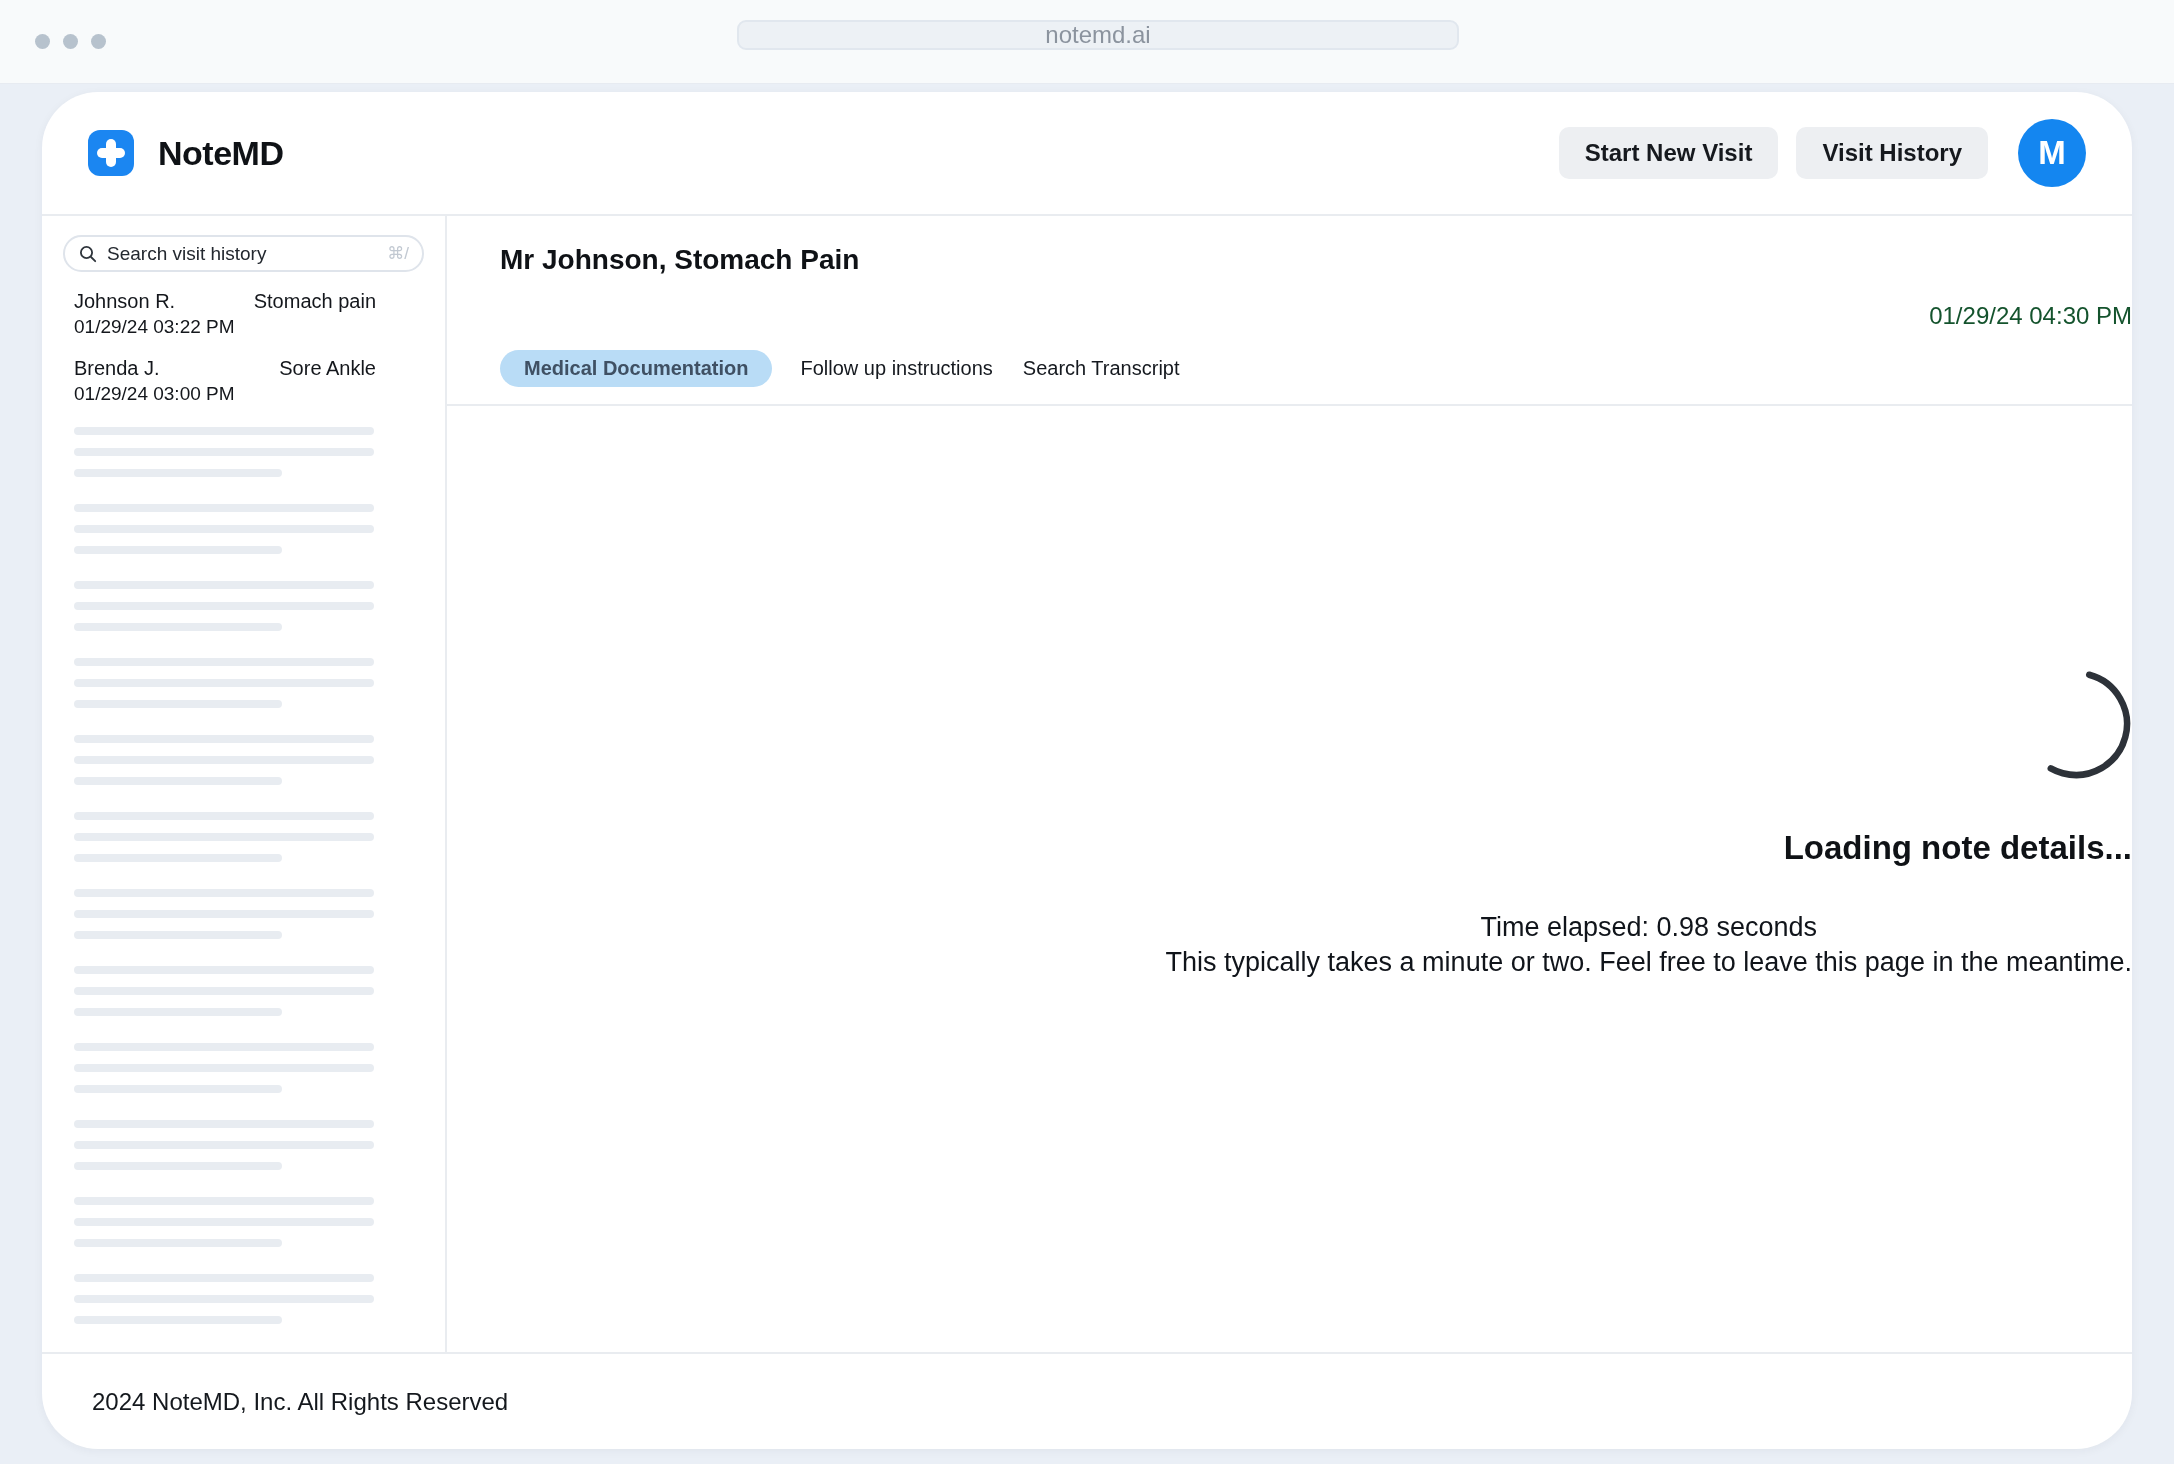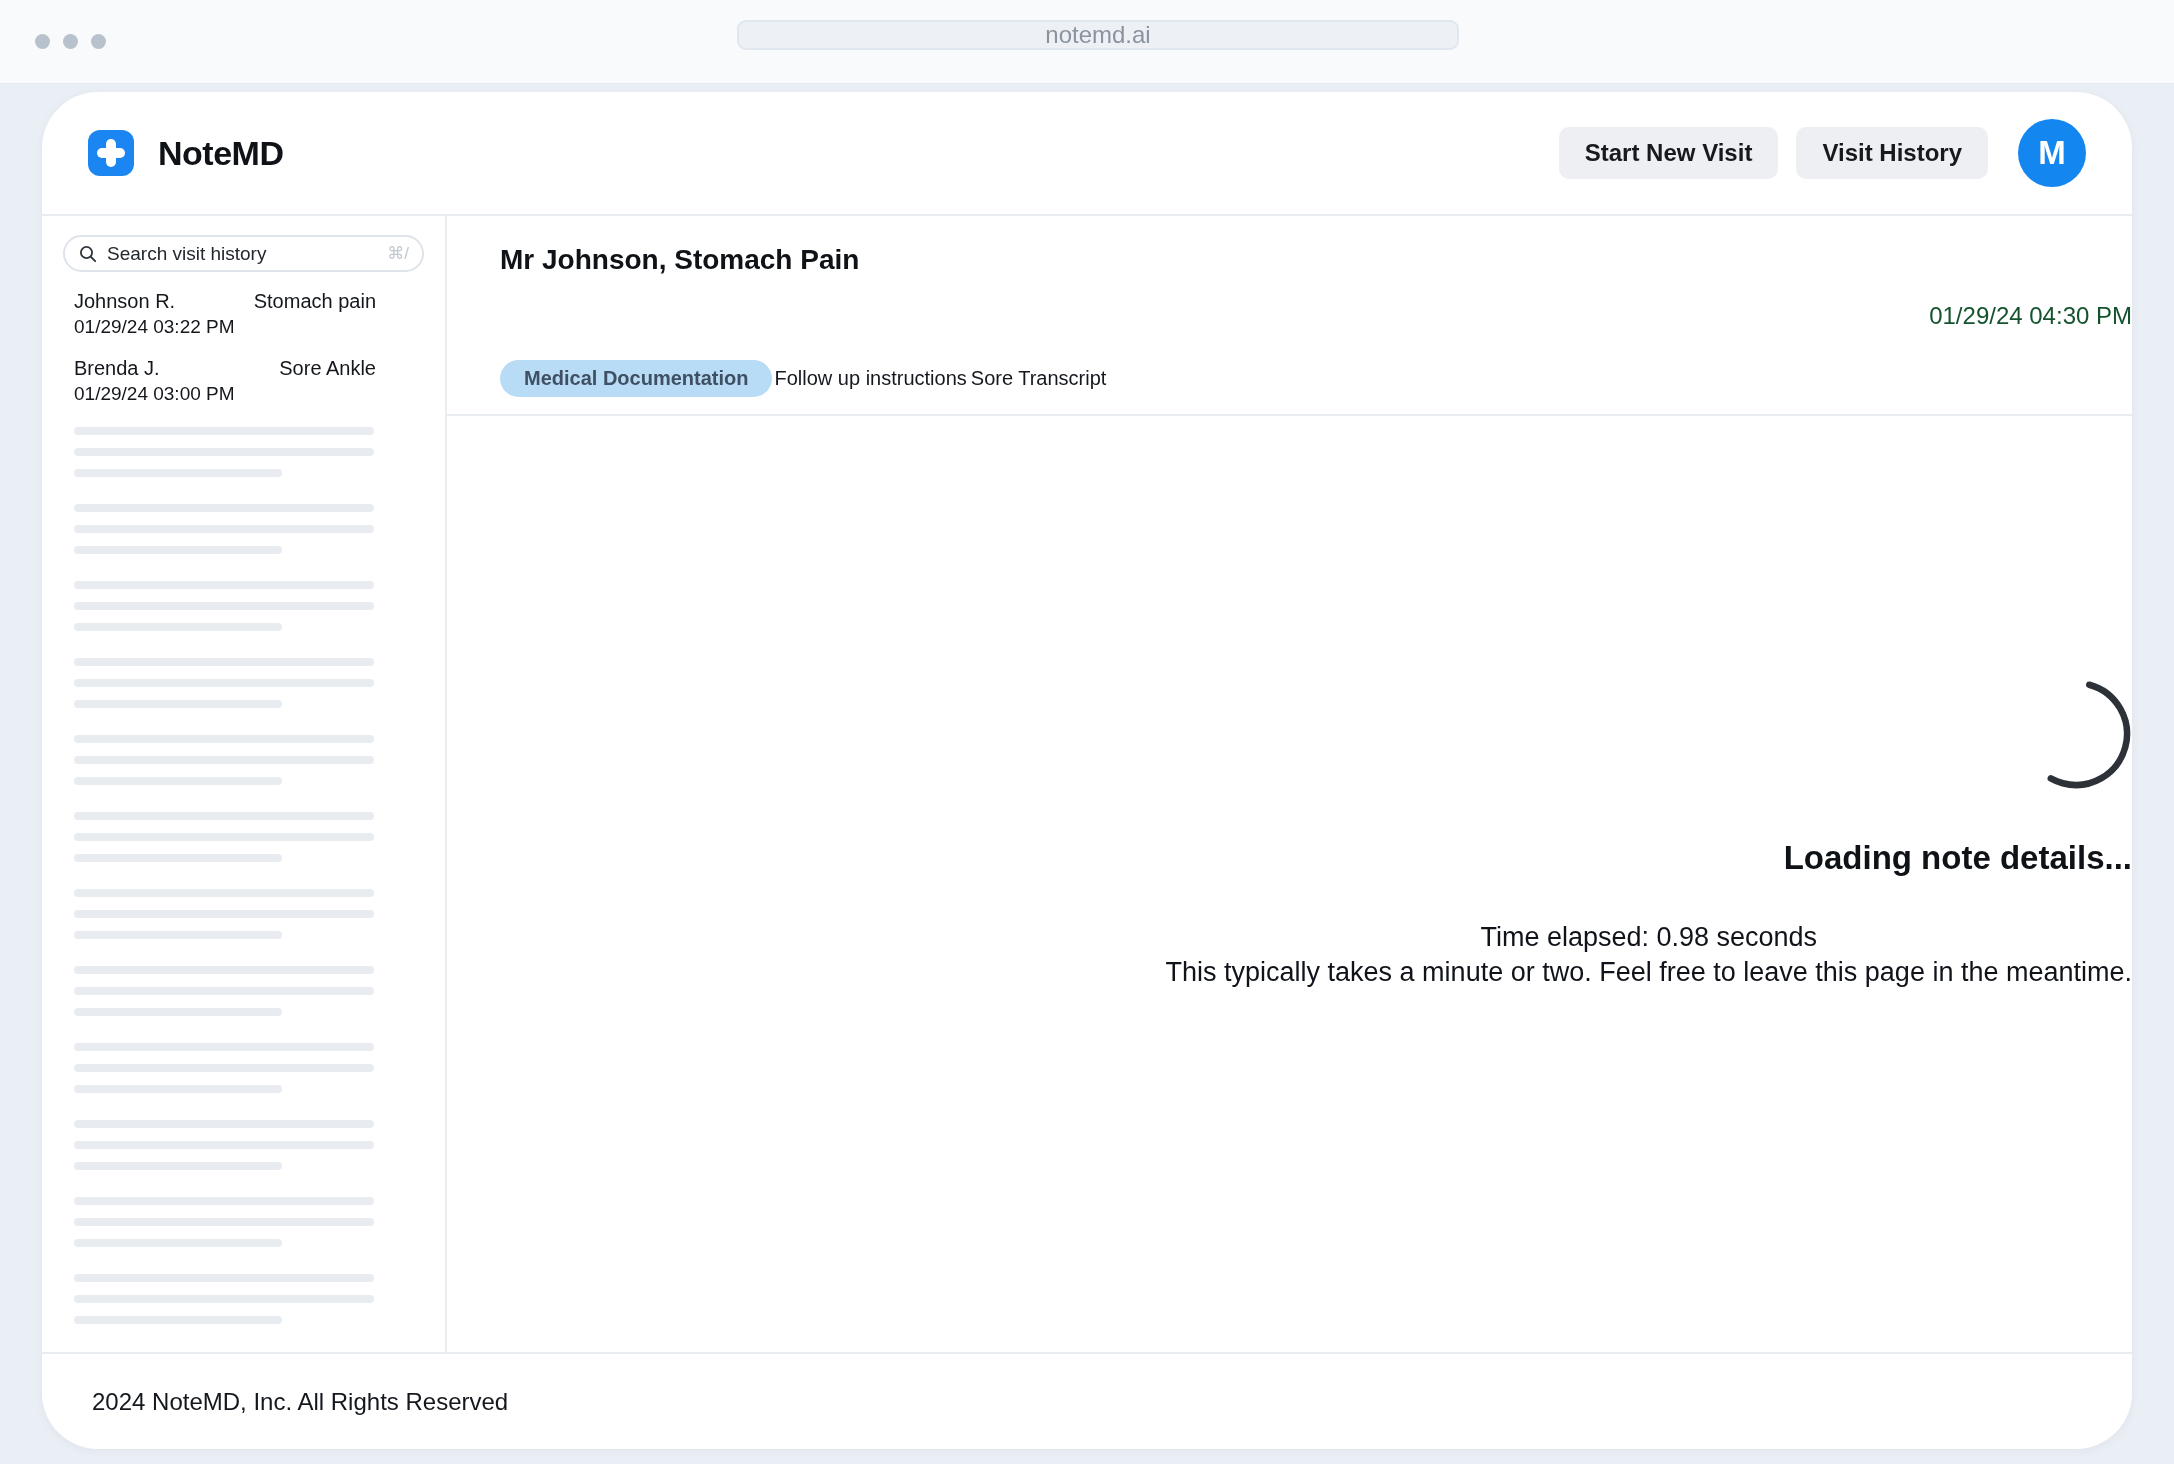--- a/index.html
+++ b/index.html
@@ -55,21 +55,21 @@
   .skel-list{margin:22px 0 0 11px;}
   .skel-group{margin-bottom:27px;}
   .skel-bar{width:300px;height:8px;border-radius:4px;background:#e8ecf1;margin-bottom:13px;}
   .skel-bar.short{width:208px;}
 
   
   .main{flex:1;display:flex;flex-direction:column;min-width:0;}
   .main-header{flex:none;padding:28px 0 17px 53px;border-bottom:2px solid #e9ecf0;}
   .note-title{font-size:28px;font-weight:bold;color:#0f1216;line-height:32px;}
   .note-date{font-size:24px;color:#14532d;margin-top:26px;line-height:28px;text-align:right;}
-  .tabs{display:flex;align-items:flex-start;margin-top:30px;}
+  .tabs{display:flex;align-items:flex-start;gap:26px;margin-top:20px;}
   .tab{height:37px;display:flex;align-items:center;padding:0 2px;border-radius:19px;
        font-size:20px;color:#15191f;cursor:pointer;white-space:nowrap;}
   .tab.active{background:#b9dcf6;color:#3f5063;font-weight:bold;padding:0 24px;}
   .loading-area{flex:1;display:flex;flex-direction:column;align-items:flex-end;padding-top:262px;
                 overflow:hidden;}
   .loading-title{margin-top:49px;font-size:33px;font-weight:bold;color:#0f1216;}
   .loading-sub{margin-top:43px;font-size:27px;color:#10141a;line-height:35px;text-align:center;}
 
   
   .footer{flex:none;height:97px;border-top:2px solid #e9ecf0;box-sizing:border-box;
@@ -194,21 +194,21 @@
           </div>
       </div>
 
       <div class="main">
         <div class="main-header">
           <div class="note-title">Mr Johnson, Stomach Pain</div>
           <div class="note-date">01/29/24 04:30 PM</div>
           <div class="tabs">
             <div class="tab active">Medical Documentation</div>
             <div class="tab">Follow up instructions</div>
-            <div class="tab">Sore Transcript</div>
+            <div class="tab">Search Transcript</div>
           </div>
         </div>
 
         <div class="loading-area">
           <svg width="112" height="112" viewBox="0 0 112 112">
             <circle cx="56" cy="56" r="51" fill="none" stroke="#2d3239" stroke-width="6.5" stroke-linecap="round" stroke-dasharray="173 148" transform="rotate(-75 56 56)"></circle>
           </svg>
           <div class="loading-title">Loading note details...</div>
           <div class="loading-sub">
             <div>Time elapsed: 0.98 seconds</div>

